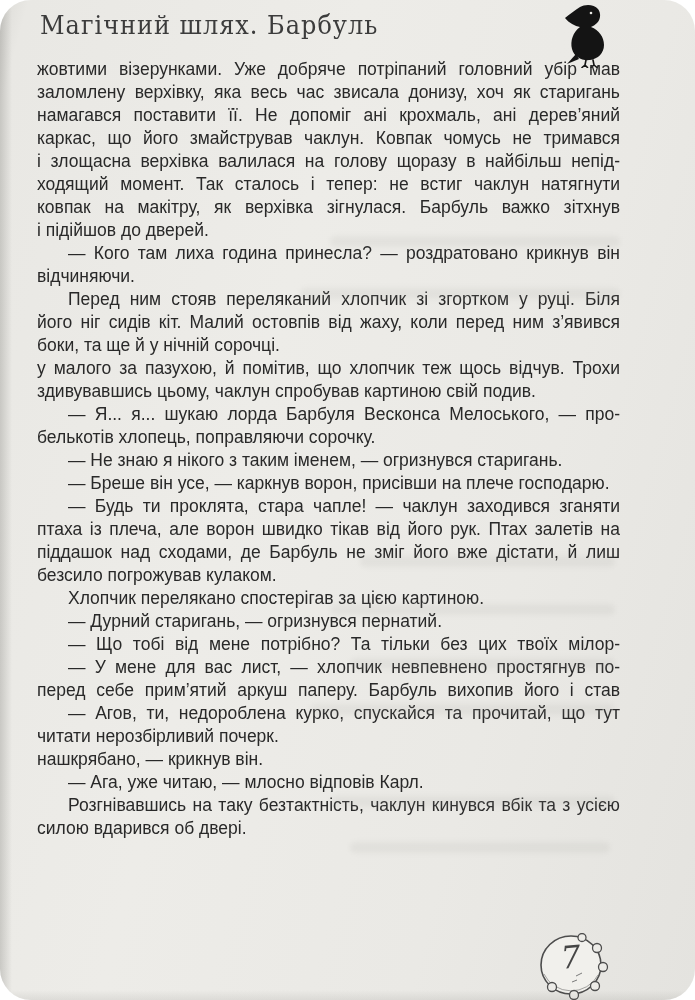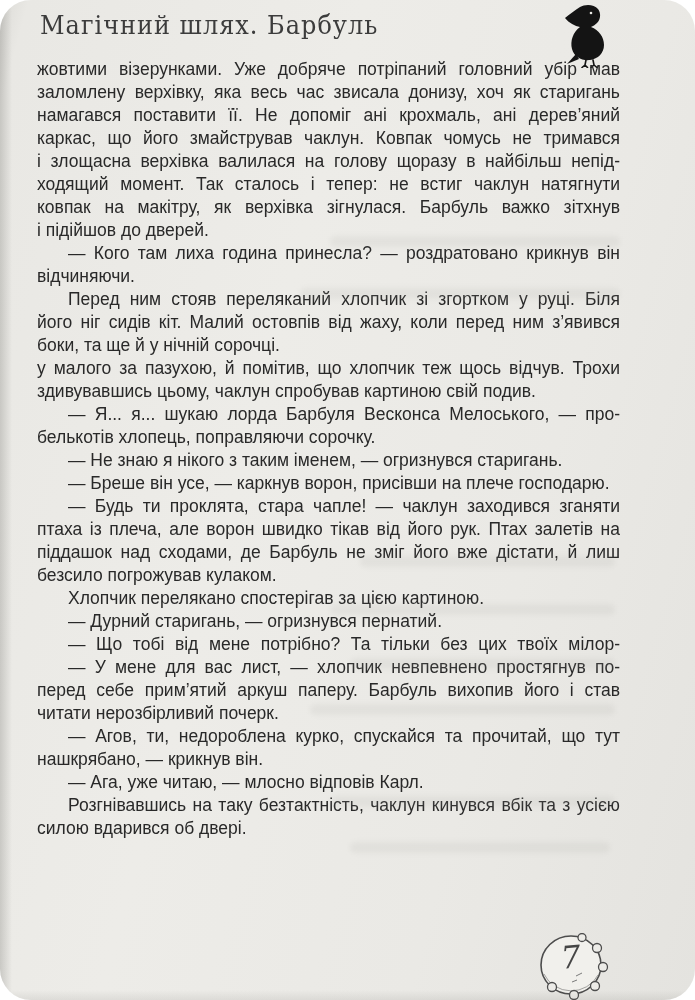--- a/index.html
+++ b/index.html
@@ -92,22 +92,22 @@
       <div class="line indent">— Бреше він усе, — каркнув ворон, присівши на плече господарю.</div>
       <div class="line just indent">— Будь ти проклята, стара чапле! — чаклун заходився зганяти</div>
       <div class="line just">птаха із плеча, але ворон швидко тікав від його рук. Птах залетів на</div>
       <div class="line just">піддашок над сходами, де Барбуль не зміг його вже дістати, й лиш</div>
       <div class="line">безсило погрожував кулаком.</div>
       <div class="line indent">Хлопчик перелякано спостерігав за цією картиною.</div>
       <div class="line indent">— Дурний старигань, — огризнувся пернатий.</div>
       <div class="line just indent">— Що тобі від мене потрібно? Та тільки без цих твоїх мілор-</div>
       <div class="line just indent">— У мене для вас лист, — хлопчик невпевнено простягнув по-</div>
       <div class="line just">перед себе прим’ятий аркуш паперу. Барбуль вихопив його і став</div>
+      <div class="line just indent">— Агов, ти, недороблена курко, спускайся та прочитай, що тут</div>
       <div class="line">читати нерозбірливий почерк.</div>
-      <div class="line just indent">— Агов, ти, недороблена курко, спускайся та прочитай, що тут</div>
       <div class="line">нашкрябано, — крикнув він.</div>
       <div class="line indent">— Ага, уже читаю, — млосно відповів Карл.</div>
       <div class="line just indent">Розгнівавшись на таку безтактність, чаклун кинувся вбік та з усією</div>
       <div class="line">силою вдарився об двері.</div>
     </div>
 
   <div class="bleed" style="left:330px;top:236px;width:290px;"></div>
   <div class="bleed" style="left:300px;top:288px;width:320px;"></div>
   <div class="bleed" style="left:360px;top:556px;width:255px;"></div>
   <div class="bleed" style="left:330px;top:604px;width:285px;"></div>

